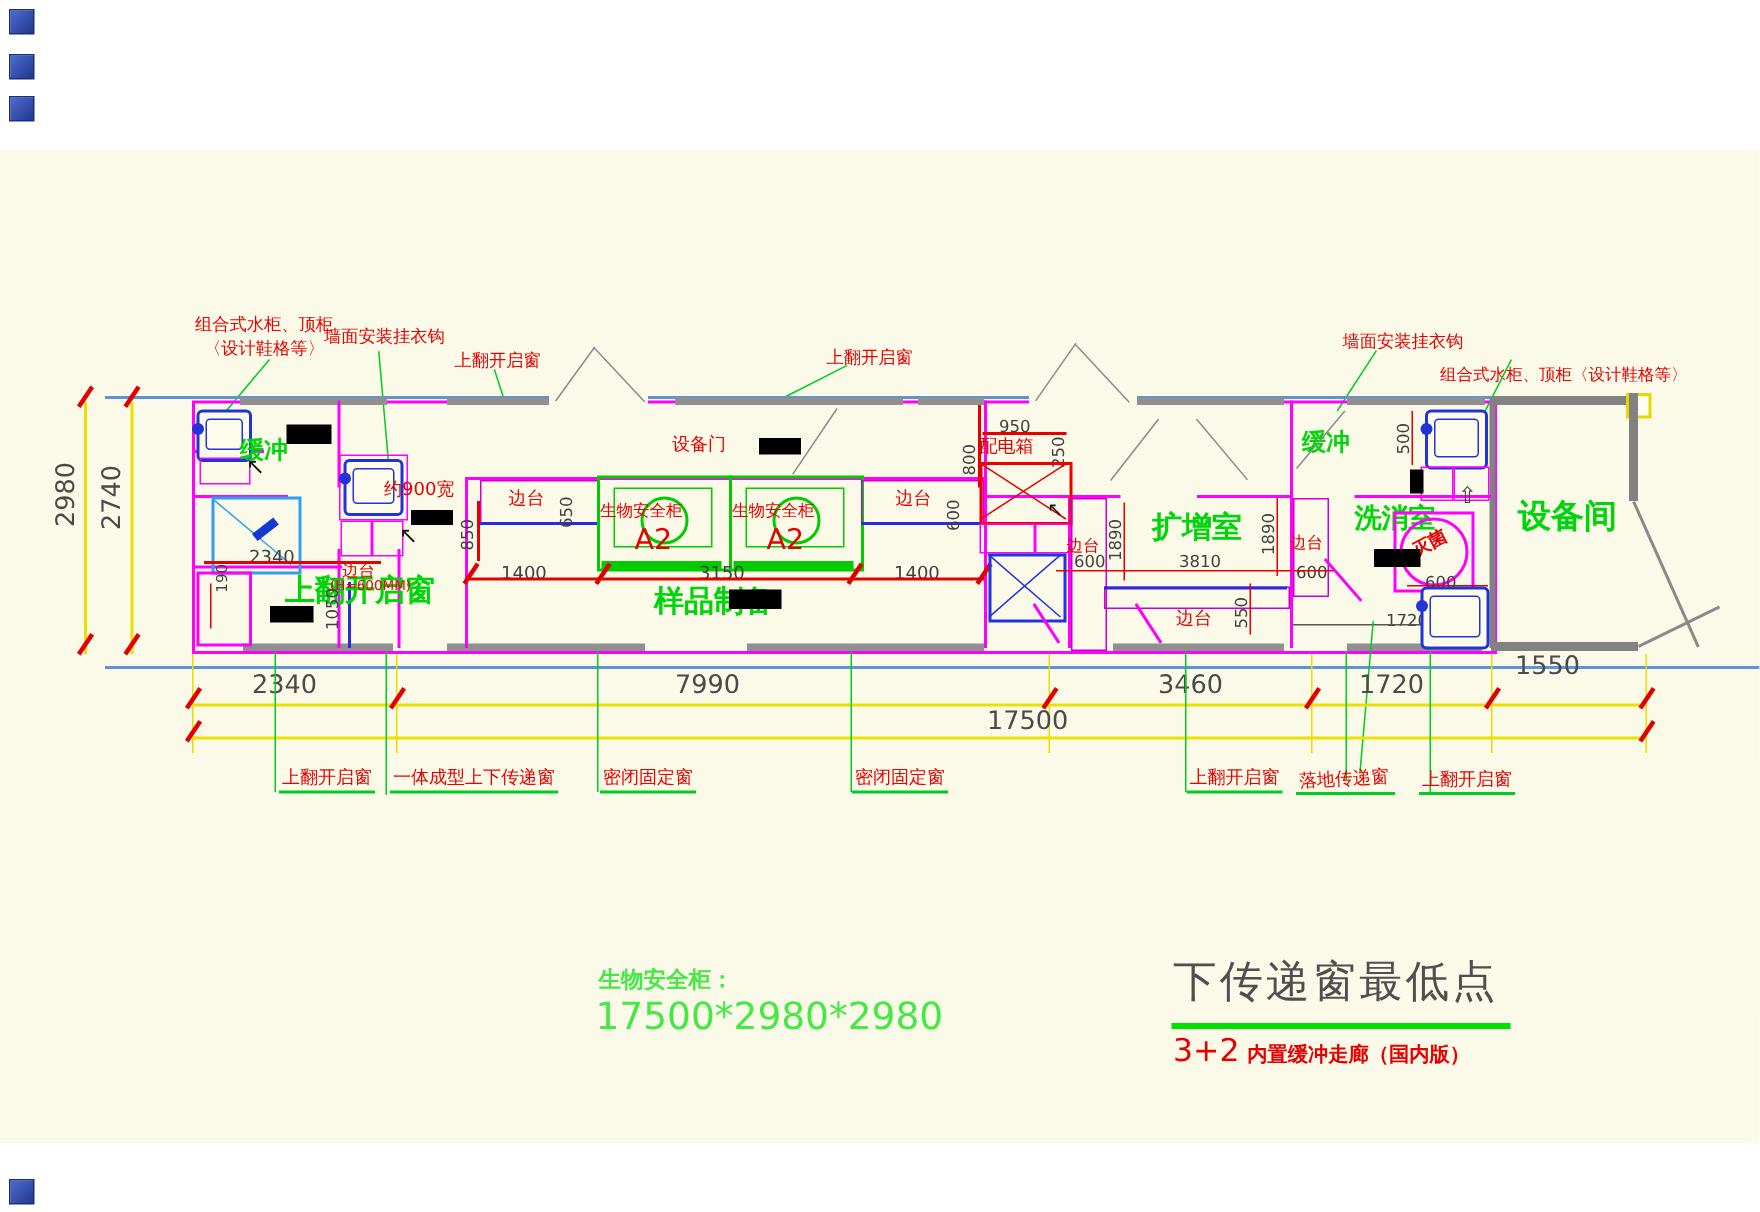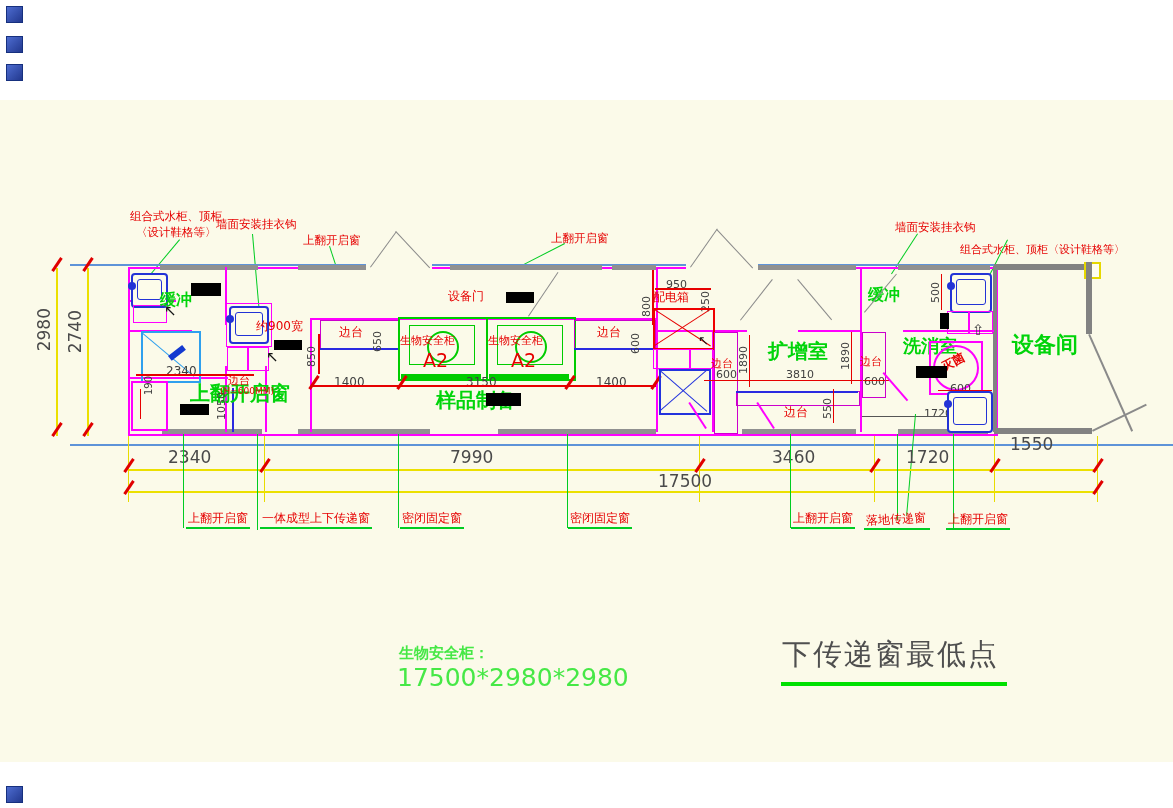--- a/index.html
+++ b/index.html
@@ -299,14 +299,18 @@
   <div class="t red" style="left:866px;top:513px;transform:rotate(-3deg)">落地传递窗</div>
   <div class="p g" style="left:864px;top:528px;width:66px;height:1.5px"></div>
   <div class="t red" style="left:948px;top:513px">上翻开启窗</div>
   <div class="p g" style="left:946px;top:528px;width:64px;height:1.5px"></div>
 
 
   <div class="t" style="left:399px;top:646px;font-size:15px;font-weight:bold;color:#46e846">生物安全柜：</div>
   <div class="t" style="left:397px;top:665px;font-size:25px;color:#46e846">17500*2980*2980</div>
   <div class="t" style="left:782px;top:640px;font-size:29px;color:#4f4f4f;letter-spacing:2px">下传递窗最低点</div>
   <div class="p" style="left:781px;top:682px;width:226px;height:4px;background:#00e000"></div>
+  <div class="t" style="left:782px;top:690px">
+    <span class="red" style="font-size:21px;vertical-align:bottom">3+2</span>
+    <span class="red" style="font-size:13.5px;font-weight:bold;vertical-align:bottom">内置缓冲走廊（国内版）</span>
+  </div>
 
 </div>
 
 </body></html>

